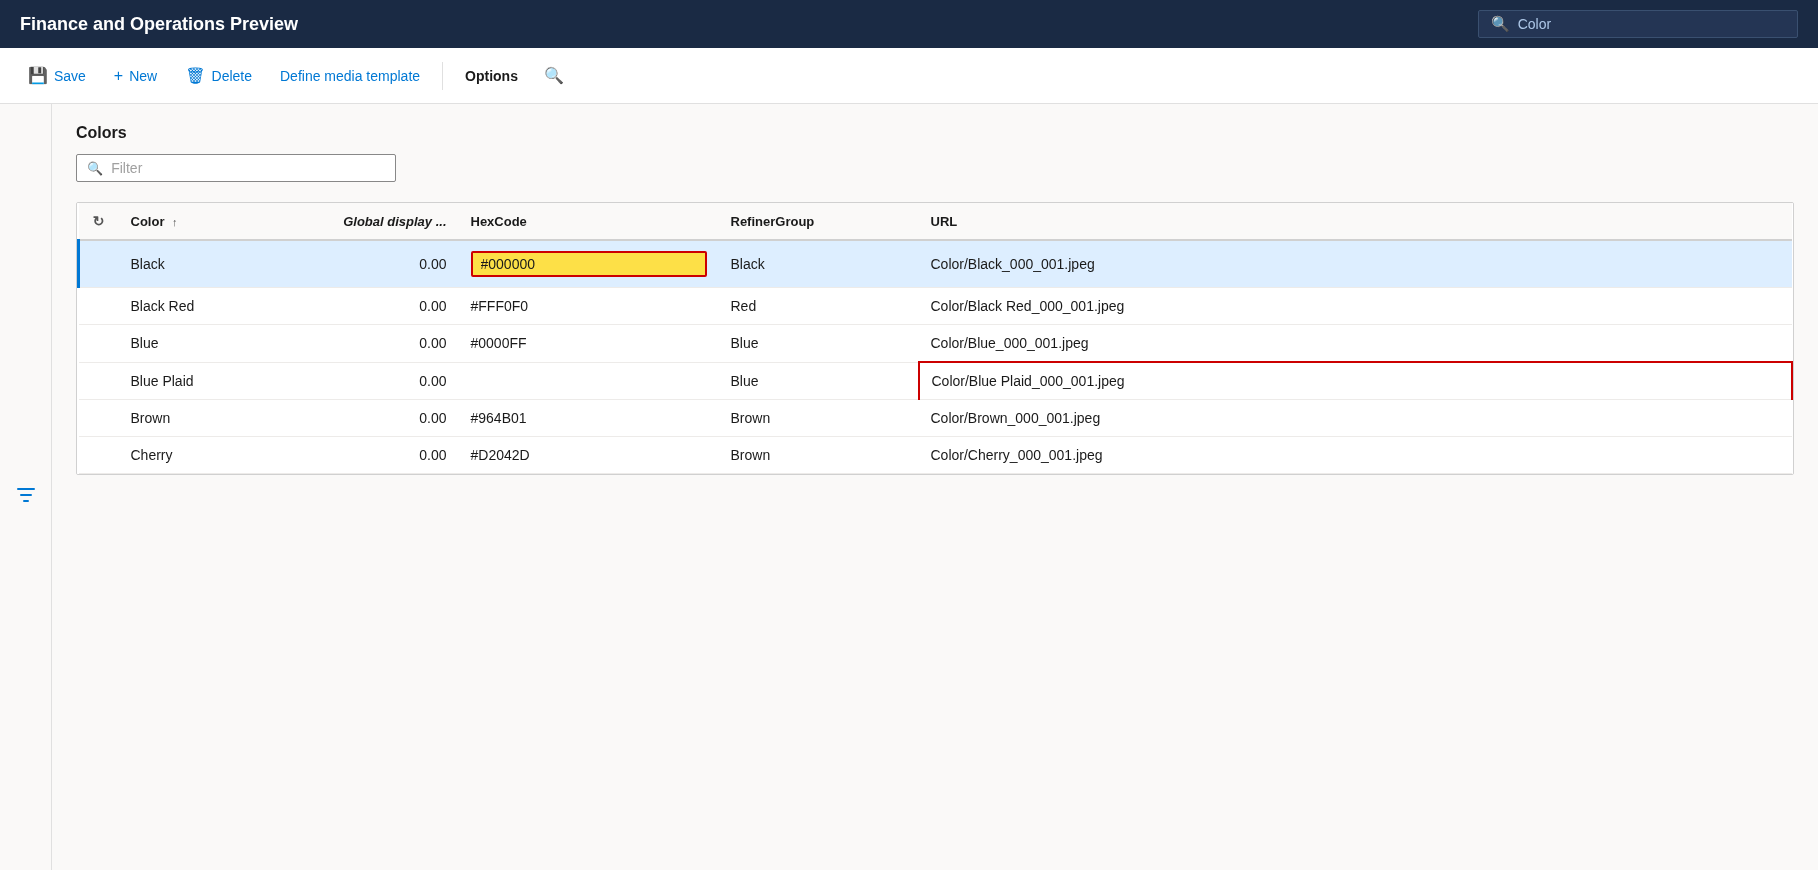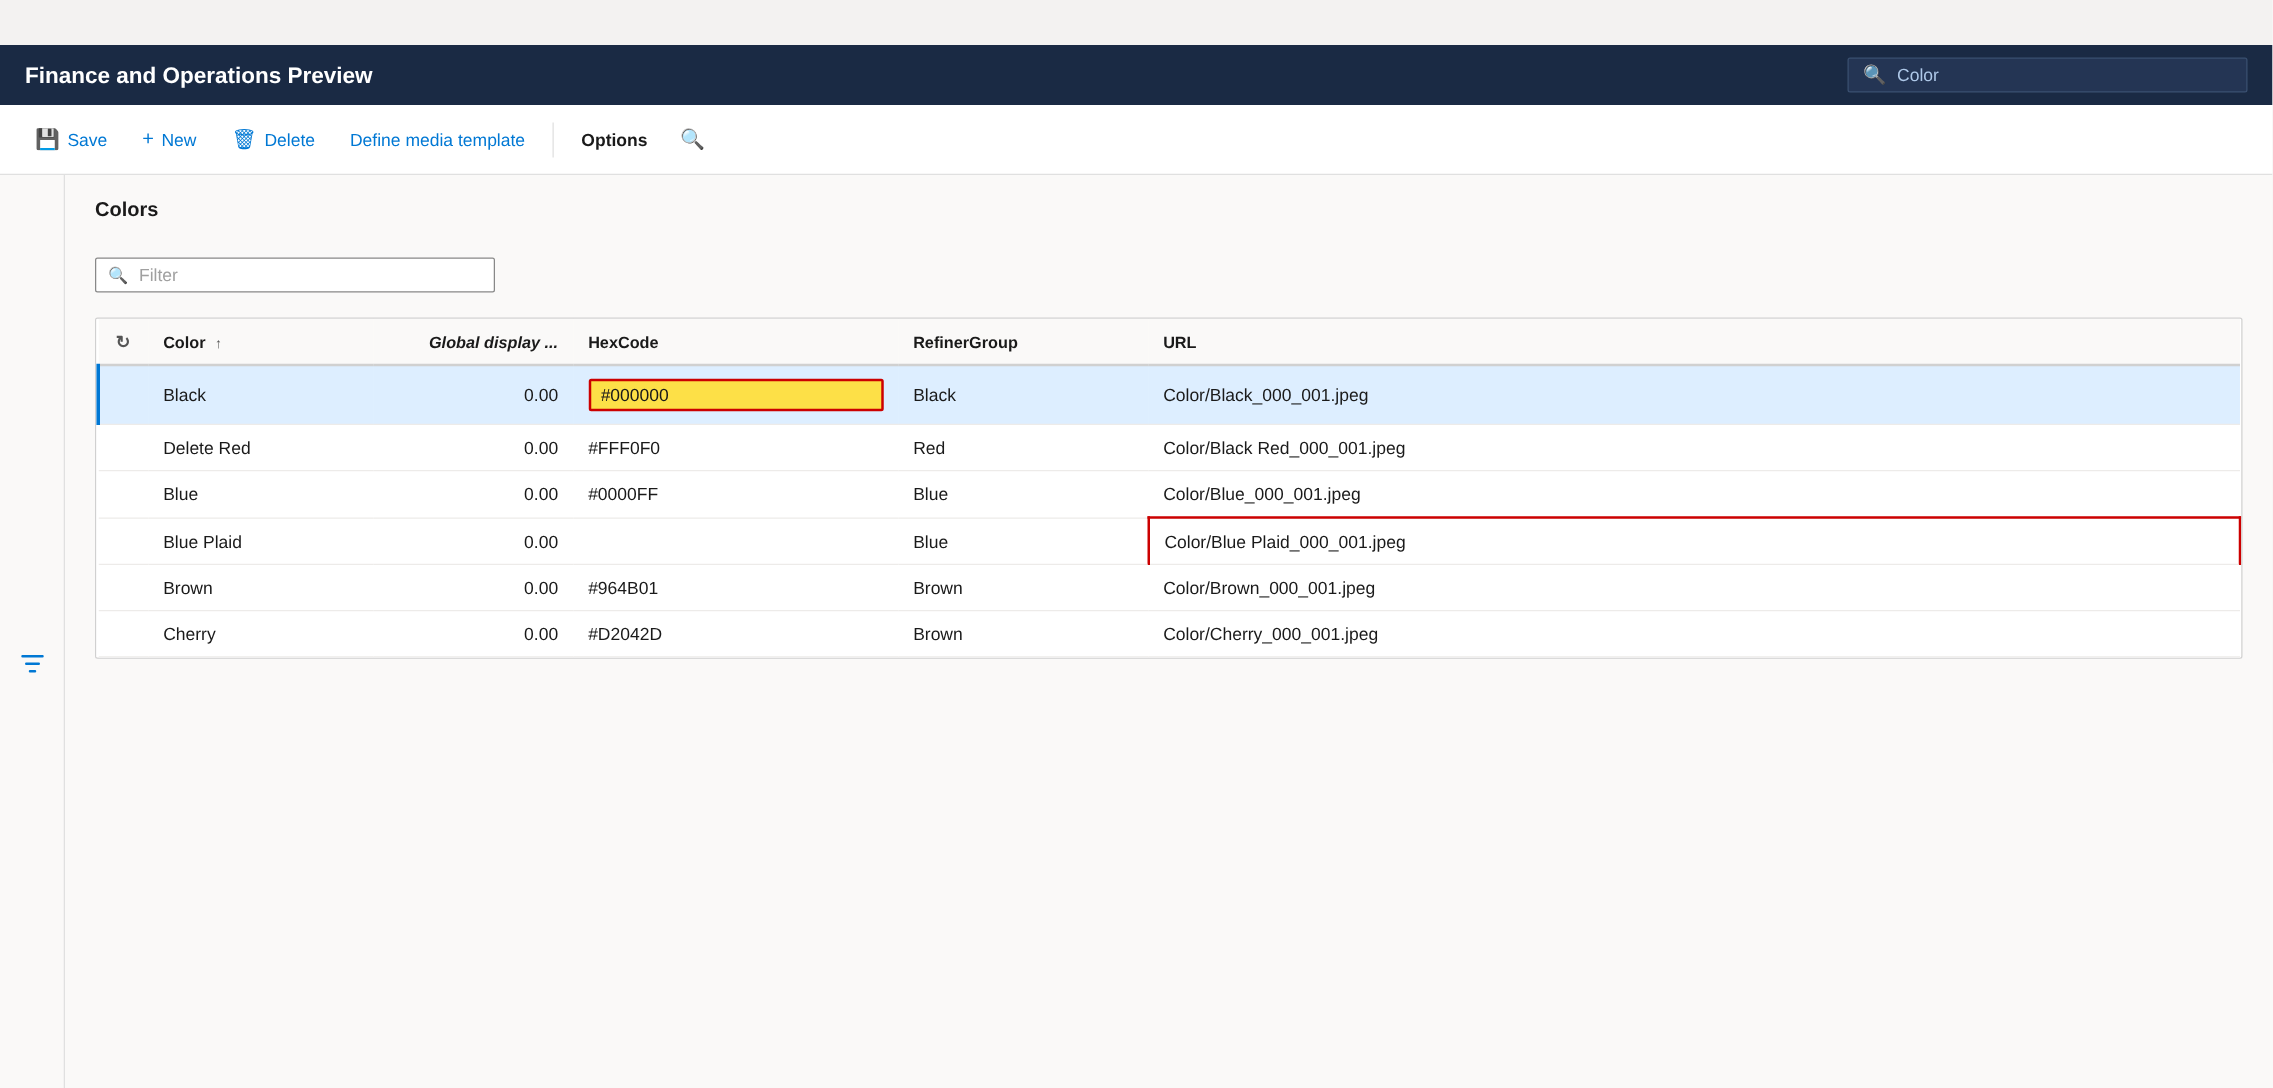--- a/index.html
+++ b/index.html
@@ -7,21 +7,20 @@
     body { background: #f3f2f1; }
 
     
     .top-bar {
       background: #1a2a44;
       display: flex;
       align-items: center;
       justify-content: space-between;
       padding: 0 20px;
       height: 48px;
-      margin-top: 36px;
     }
     .top-bar-title {
       color: #ffffff;
       font-size: 18px;
       font-weight: 600;
     }
     .top-bar-search {
       display: flex;
       align-items: center;
       background: #243554;
@@ -115,21 +114,21 @@
       flex: 1;
       background: #faf9f8;
       padding: 20px 24px;
       overflow: hidden;
     }
 
     .section-title {
       font-size: 16px;
       font-weight: 600;
       color: #1a1a1a;
-      margin-bottom: 28px;
+      margin-bottom: 12px;
     }
 
     
     .filter-input-wrap {
       display: flex;
       align-items: center;
       border: 1px solid #888;
       border-radius: 2px;
       padding: 5px 10px;
       gap: 8px;
@@ -314,21 +313,21 @@
               <td>
                 <div class="hex-input-box">
                   <input type="text" value="#000000" style="">
                 </div>
               </td>
               <td>Black</td>
               <td class="col-url">Color/Black_000_001.jpeg</td>
             </tr>
             <tr>
               <td style="width: 40px;"></td>
-              <td>Delete Red</td>
+              <td>Black Red</td>
               <td class="col-global">0.00</td>
               <td>#FFF0F0</td>
               <td>Red</td>
               <td class="col-url">Color/Black Red_000_001.jpeg</td>
             </tr>
             <tr>
               <td style="width: 40px;"></td>
               <td>Blue</td>
               <td class="col-global">0.00</td>
               <td>#0000FF</td>

